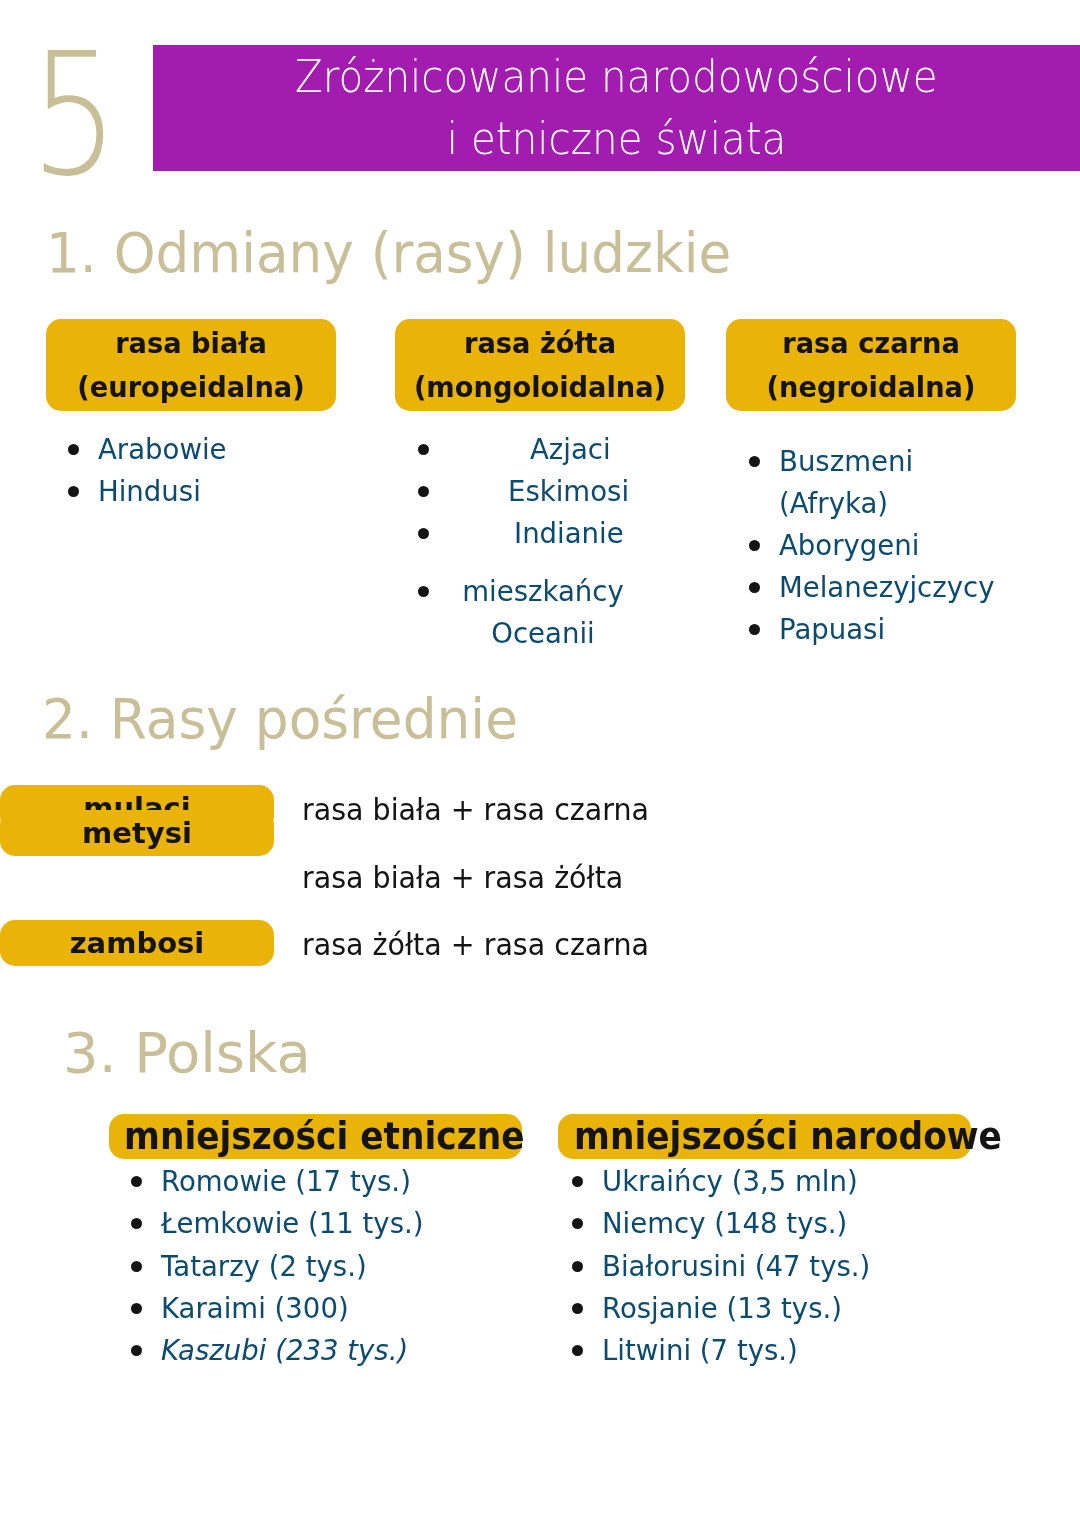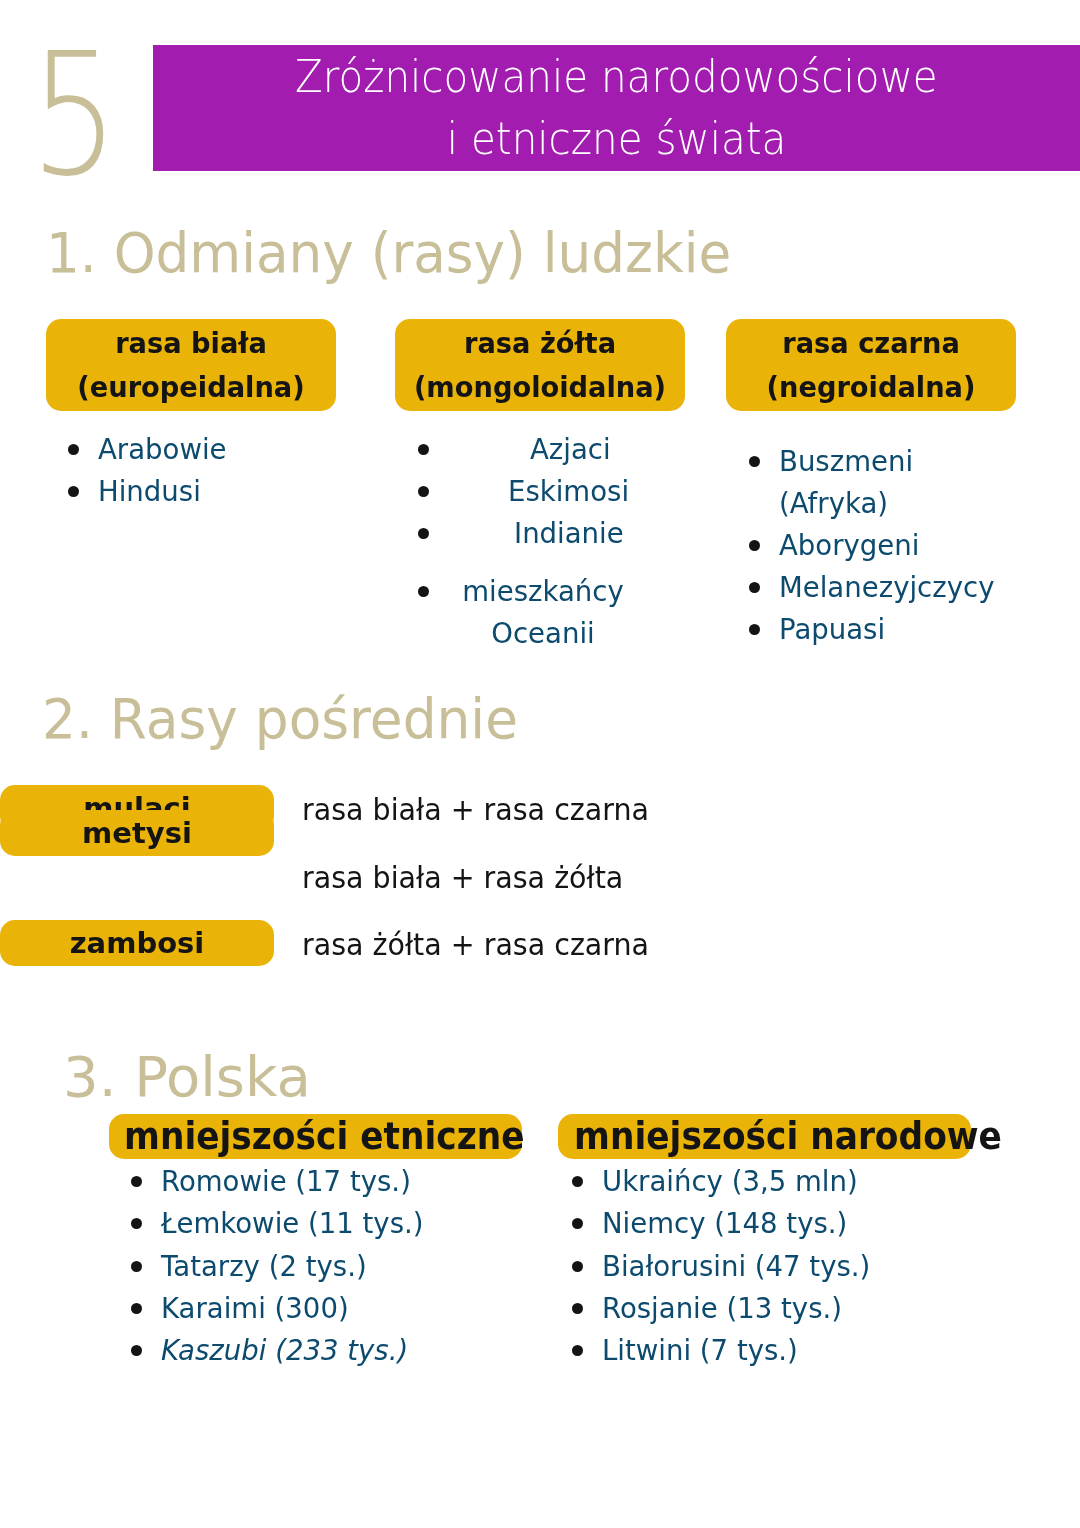--- a/index.html
+++ b/index.html
@@ -19,21 +19,21 @@
       color: #ffffff; font-size: 44px; line-height: 62px; font-family: "DejaVu Sans", sans-serif;
       font-weight: 300;
     }
     .title-band span { display: block; transform: scaleX(0.92); }
     .section-h {
       color: #c8bf98; font-family: "DejaVu Sans", sans-serif; font-weight: 400;
       white-space: nowrap;
     }
     .h1 { left: 46px; top: 218px; font-size: 56px; line-height: 70px; transform: scaleX(0.95); transform-origin: left; }
     .h2 { left: 42px; top: 684px; font-size: 55px; line-height: 70px; transform: scaleX(0.97); transform-origin: left; }
-    .h3 { left: 63px; top: 1018px; font-size: 56px; line-height: 70px; margin-top: 24px; }
+    .h3 { left: 63px; top: 1018px; font-size: 56px; line-height: 70px; }
     .box {
       background: #eab308; color: #141414; font-weight: 700; text-align: center;
       font-family: "DejaVu Sans", sans-serif;
       border-radius: 15px;
     }
     .race-box {
       top: 319px; width: 290px; height: 92px; font-size: 29px; line-height: 44px;
       display: flex; flex-direction: column; justify-content: center;
     }
     .race-box span { display: block; white-space: nowrap; transform: scaleX(0.94); }

